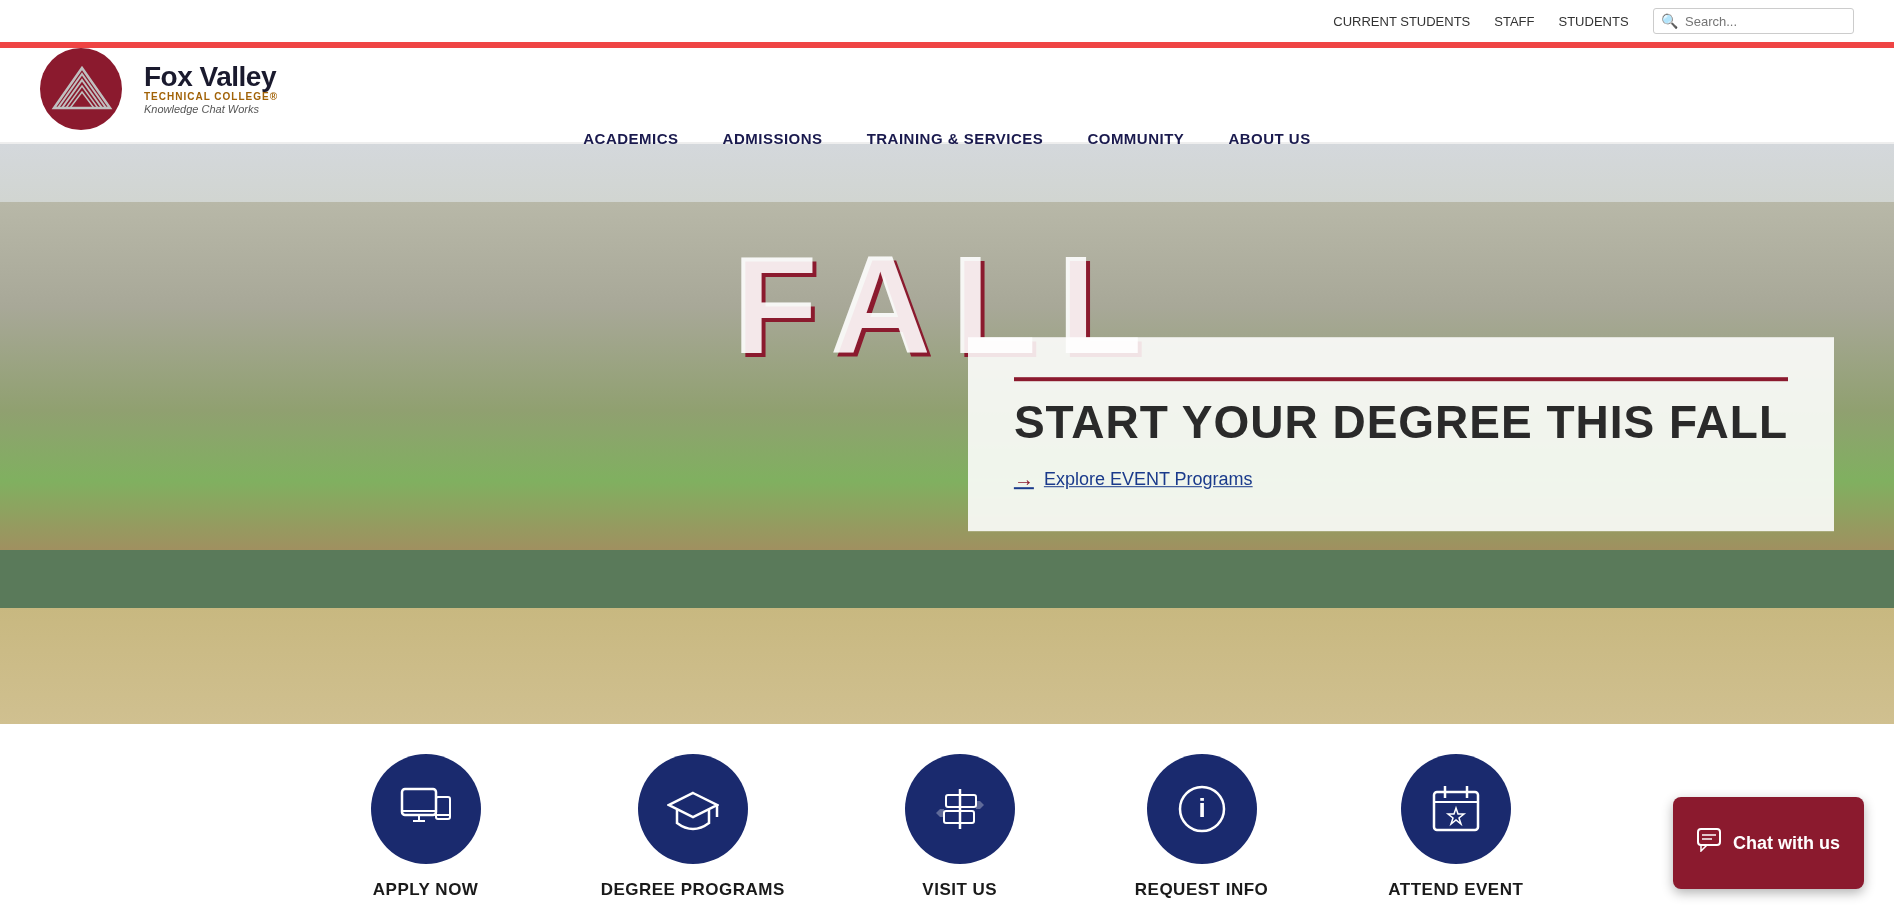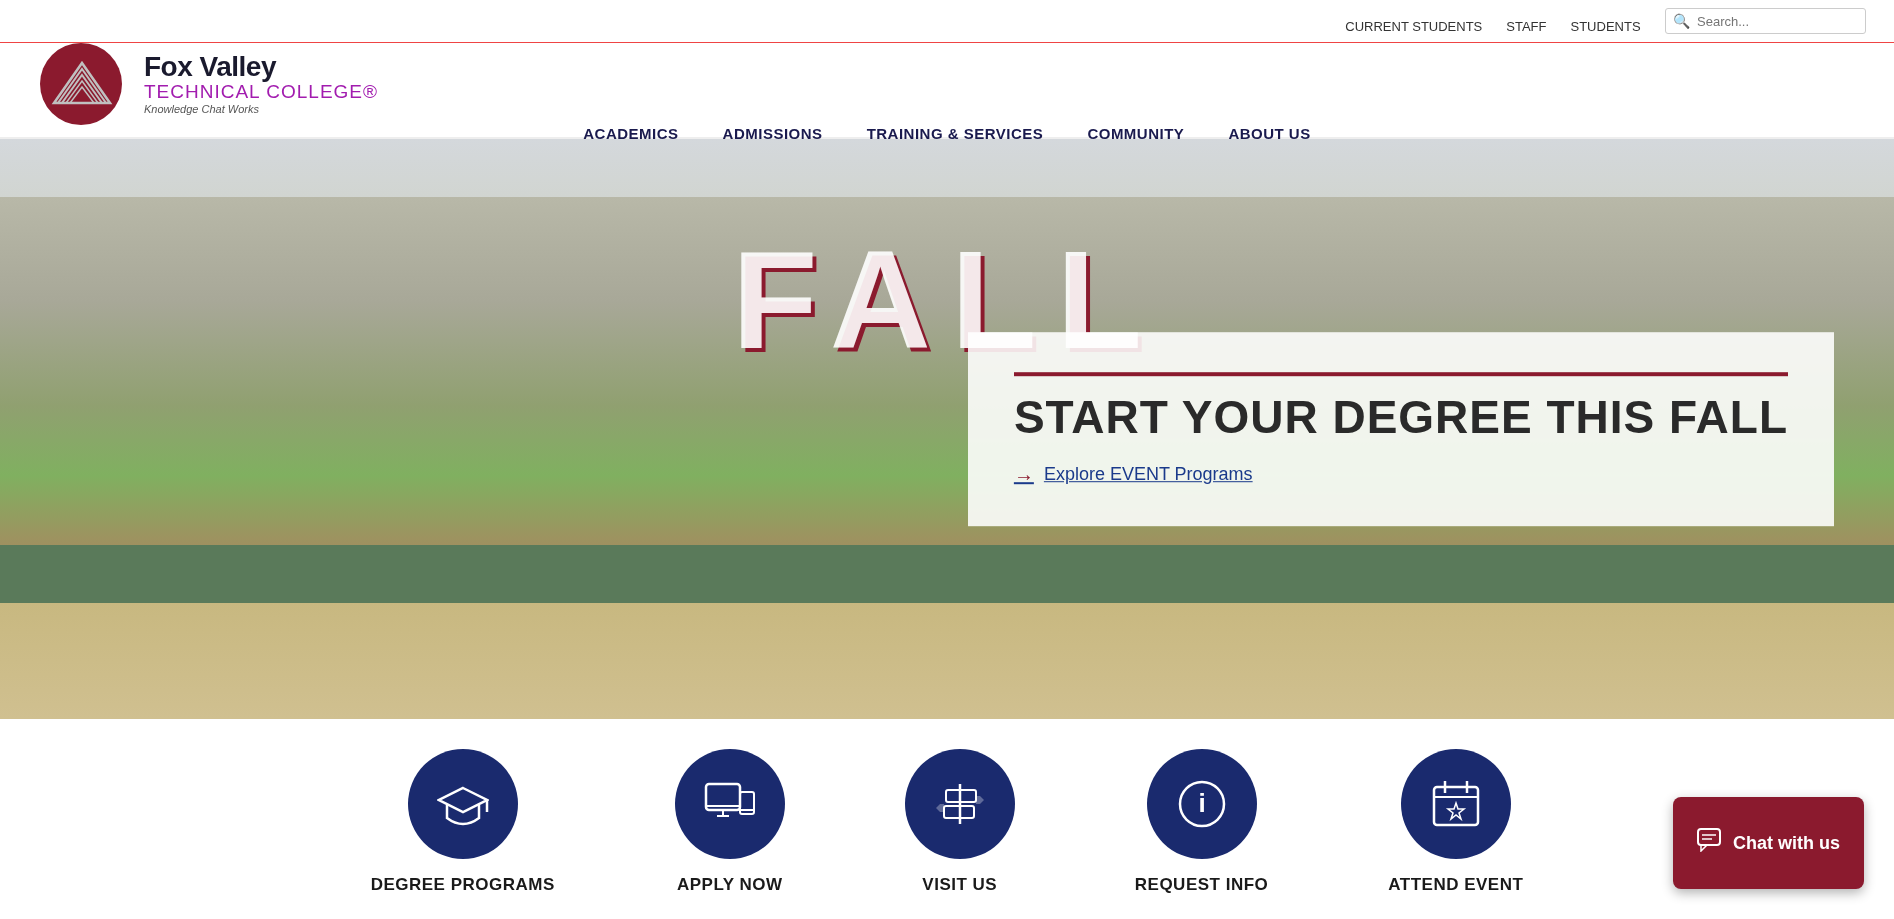--- a/index.html
+++ b/index.html
@@ -3,23 +3,23 @@
   <meta charset="utf-8">
   <style>
     * { margin: 0; padding: 0; box-sizing: border-box; }
     body { font-family: Arial, sans-serif; width: 1894px; overflow-x: hidden; background: #fff; }
 
     
     .top-bar {
       background: #fff;
       display: flex;
       justify-content: flex-end;
-      align-items: flex-end;
-      padding: 8px 28px;
-      border-bottom: 1px solid #ef4444;
+      align-items: center;
+      padding: 8px 40px;
+      border-bottom: 6px solid #ef4444;
       gap: 24px;
     }
     .top-bar a {
       font-size: 13px;
       color: #333;
       text-decoration: none;
       font-weight: 500;
     }
     .search-box {
       display: flex;
@@ -62,23 +62,23 @@
       margin-left: 12px;
     }
     .logo-fox-valley {
       font-size: 28px;
       font-weight: 900;
       color: #1a1a2e;
       line-height: 1;
       letter-spacing: -0.5px;
     }
     .logo-technical {
-      font-size: 19px;
-      font-weight: 400;
-      color: #a21caf;
+      font-size: 10px;
+      font-weight: 700;
+      color: #a16207;
       letter-spacing: 1px;
       line-height: 1.2;
     }
     .logo-tagline {
       font-size: 11px;
       color: #555;
       font-style: italic;
     }
     .nav-links {
       display: flex;
@@ -315,42 +315,42 @@
       <span class="hero-arrow">→</span>
       <span>Explore EVENT Programs</span>
     </div>
   </div>
 </section>
 
 <div class="quick-links">
 
   <a class="quick-link-item">
     <div class="quick-link-icon">
-      <svg width="52" height="44" viewBox="0 0 52 44" fill="none">
-        <polygon points="26,6 50,18 26,30 2,18" stroke="white" stroke-width="2.5" fill="none"></polygon>
-        <path d="M10,23 L10,36 C10,36 18,42 26,42 C34,42 42,36 42,36 L42,23" stroke="white" stroke-width="2.5" fill="none"></path>
-        <line x1="50" y1="18" x2="50" y2="30" stroke="white" stroke-width="2.5"></line>
-      </svg>
-    </div>
-    <div class="quick-link-label">DEGREE PROGRAMS</div>
-  </a>
-
-  <a class="quick-link-item">
-    <div class="quick-link-icon">
 
       <svg width="52" height="44" viewBox="0 0 52 44" fill="none">
         <rect x="2" y="2" width="34" height="26" rx="3" stroke="white" stroke-width="2.5" fill="none"></rect>
         <line x1="2" y1="24" x2="36" y2="24" stroke="white" stroke-width="2"></line>
         <line x1="19" y1="28" x2="19" y2="34" stroke="white" stroke-width="2"></line>
         <line x1="13" y1="34" x2="25" y2="34" stroke="white" stroke-width="2"></line>
         <rect x="36" y="10" width="14" height="22" rx="2" stroke="white" stroke-width="2" fill="none"></rect>
         <line x1="36" y1="28" x2="50" y2="28" stroke="white" stroke-width="2"></line>
       </svg>
     </div>
     <div class="quick-link-label">APPLY NOW</div>
+  </a>
+
+  <a class="quick-link-item">
+    <div class="quick-link-icon">
+      <svg width="52" height="44" viewBox="0 0 52 44" fill="none">
+        <polygon points="26,6 50,18 26,30 2,18" stroke="white" stroke-width="2.5" fill="none"></polygon>
+        <path d="M10,23 L10,36 C10,36 18,42 26,42 C34,42 42,36 42,36 L42,23" stroke="white" stroke-width="2.5" fill="none"></path>
+        <line x1="50" y1="18" x2="50" y2="30" stroke="white" stroke-width="2.5"></line>
+      </svg>
+    </div>
+    <div class="quick-link-label">DEGREE PROGRAMS</div>
   </a>
 
   <a class="quick-link-item">
     <div class="quick-link-icon">
       <svg width="52" height="44" viewBox="0 0 52 44" fill="none">
         <line x1="26" y1="2" x2="26" y2="42" stroke="white" stroke-width="2.5"></line>
         <rect x="12" y="8" width="30" height="12" rx="2" stroke="white" stroke-width="2" fill="none"></rect>
         <polygon points="42,14 46,14 50,18 46,22 42,22 42,14" fill="white" opacity="0.3"></polygon>
         <rect x="10" y="24" width="30" height="12" rx="2" stroke="white" stroke-width="2" fill="none"></rect>
         <polygon points="10,30 6,30 2,26 6,22 10,22 10,30" fill="white" opacity="0.3"></polygon>

